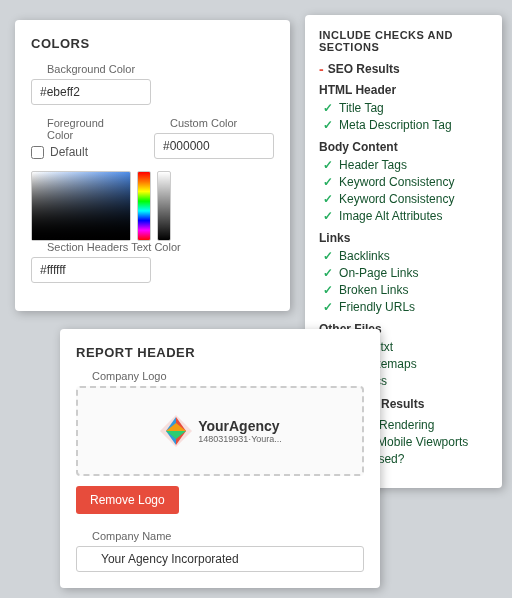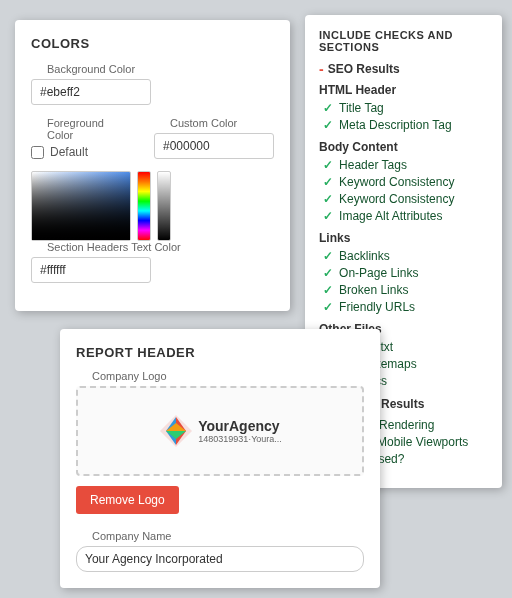--- a/index.html
+++ b/index.html
@@ -41,23 +41,23 @@
     .text-input {
       width: 120px;
       padding: 5px 8px;
       border: 1px solid #ccc;
       border-radius: 3px;
       font-size: 12px;
       color: #333;
     }
     .text-input-full {
       width: 100%;
-      padding: 5px 8px;
+      padding: 5px 24px;
       border: 1px solid #ccc;
-      border-radius: 11px;
+      border-radius: 3px;
       font-size: 12px;
       color: #333;
     }
     .field-group {
       margin-bottom: 12px;
     }
     .two-col {
       display: flex;
       gap: 28px;
       margin-bottom: 12px;

